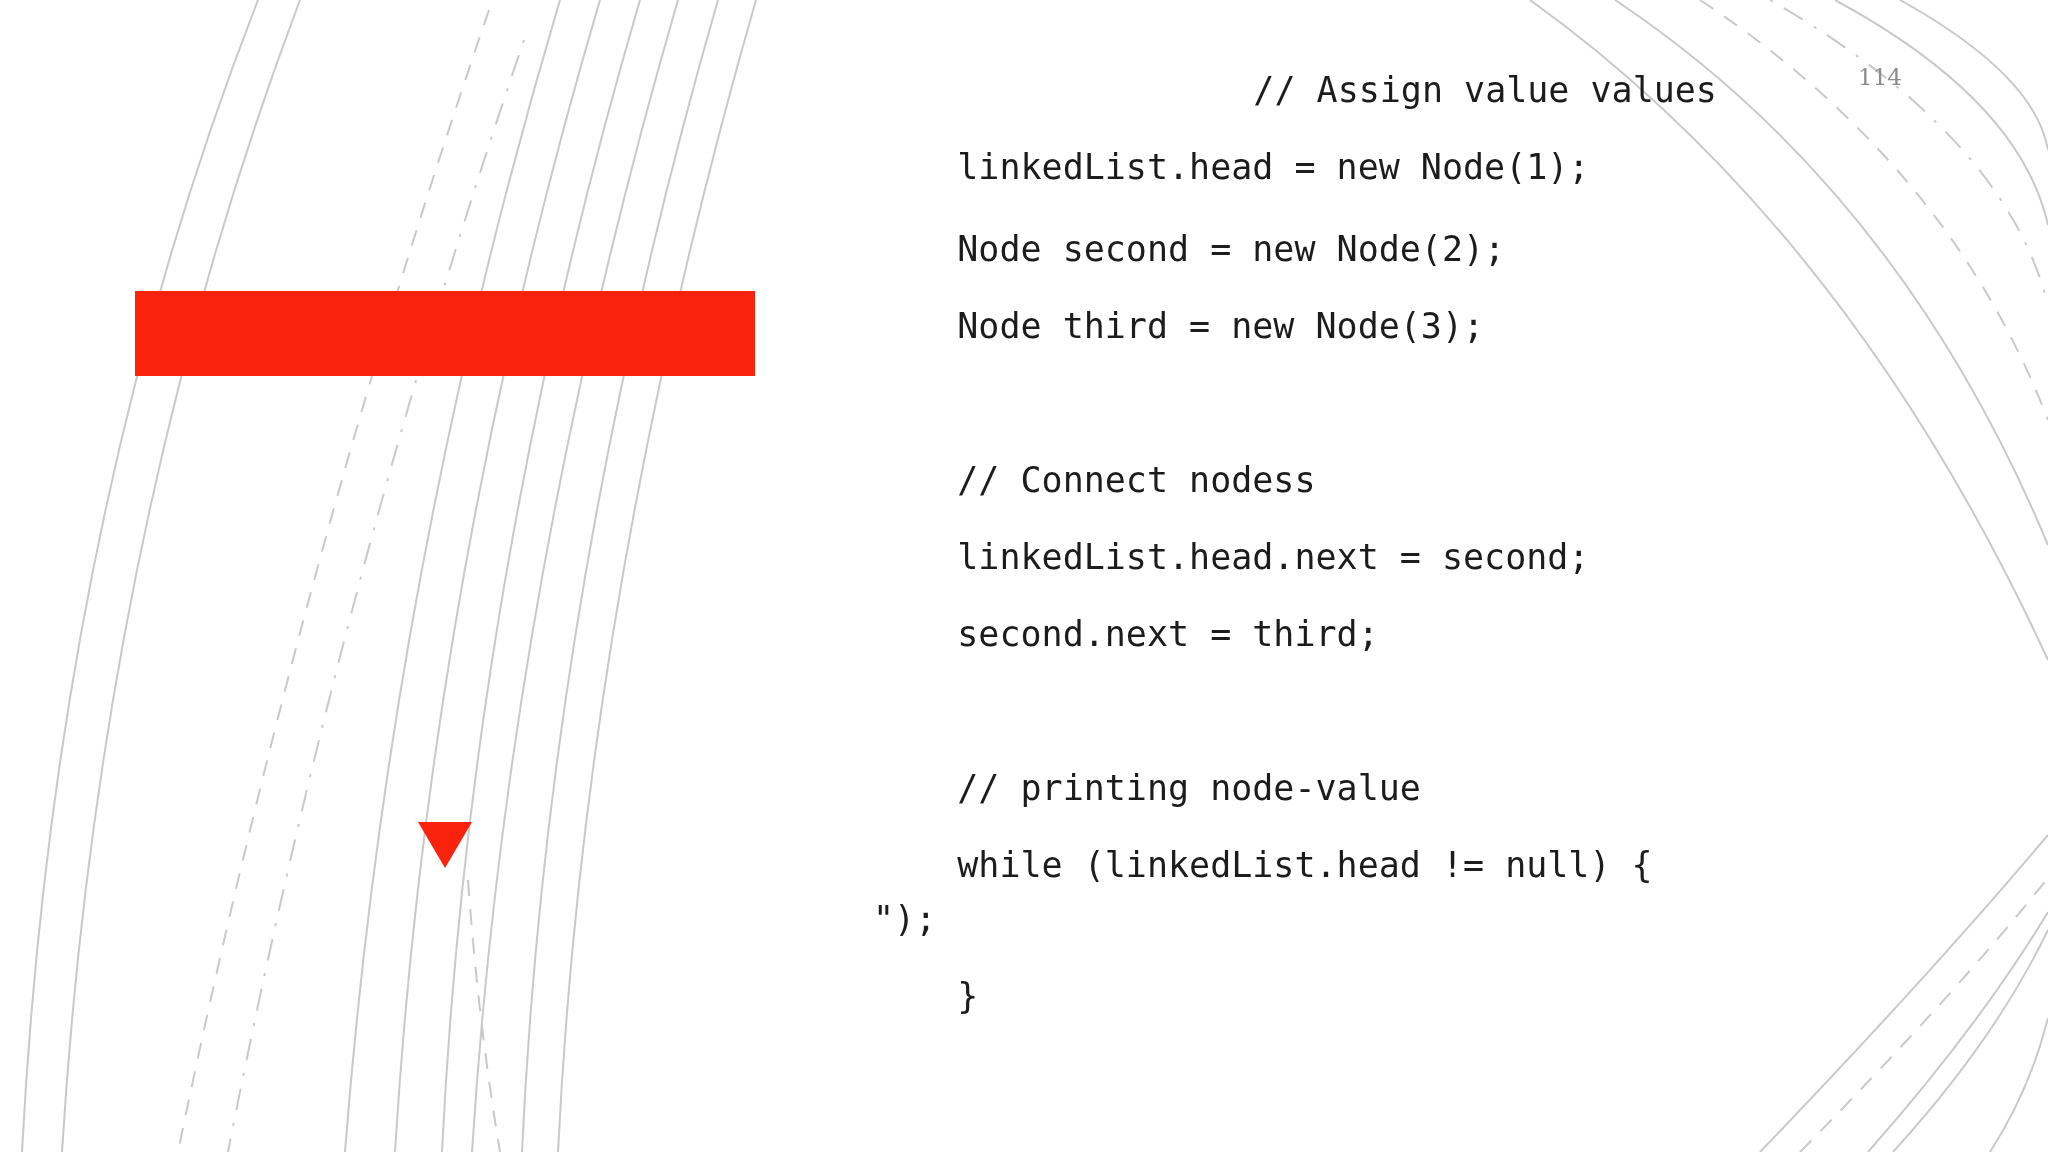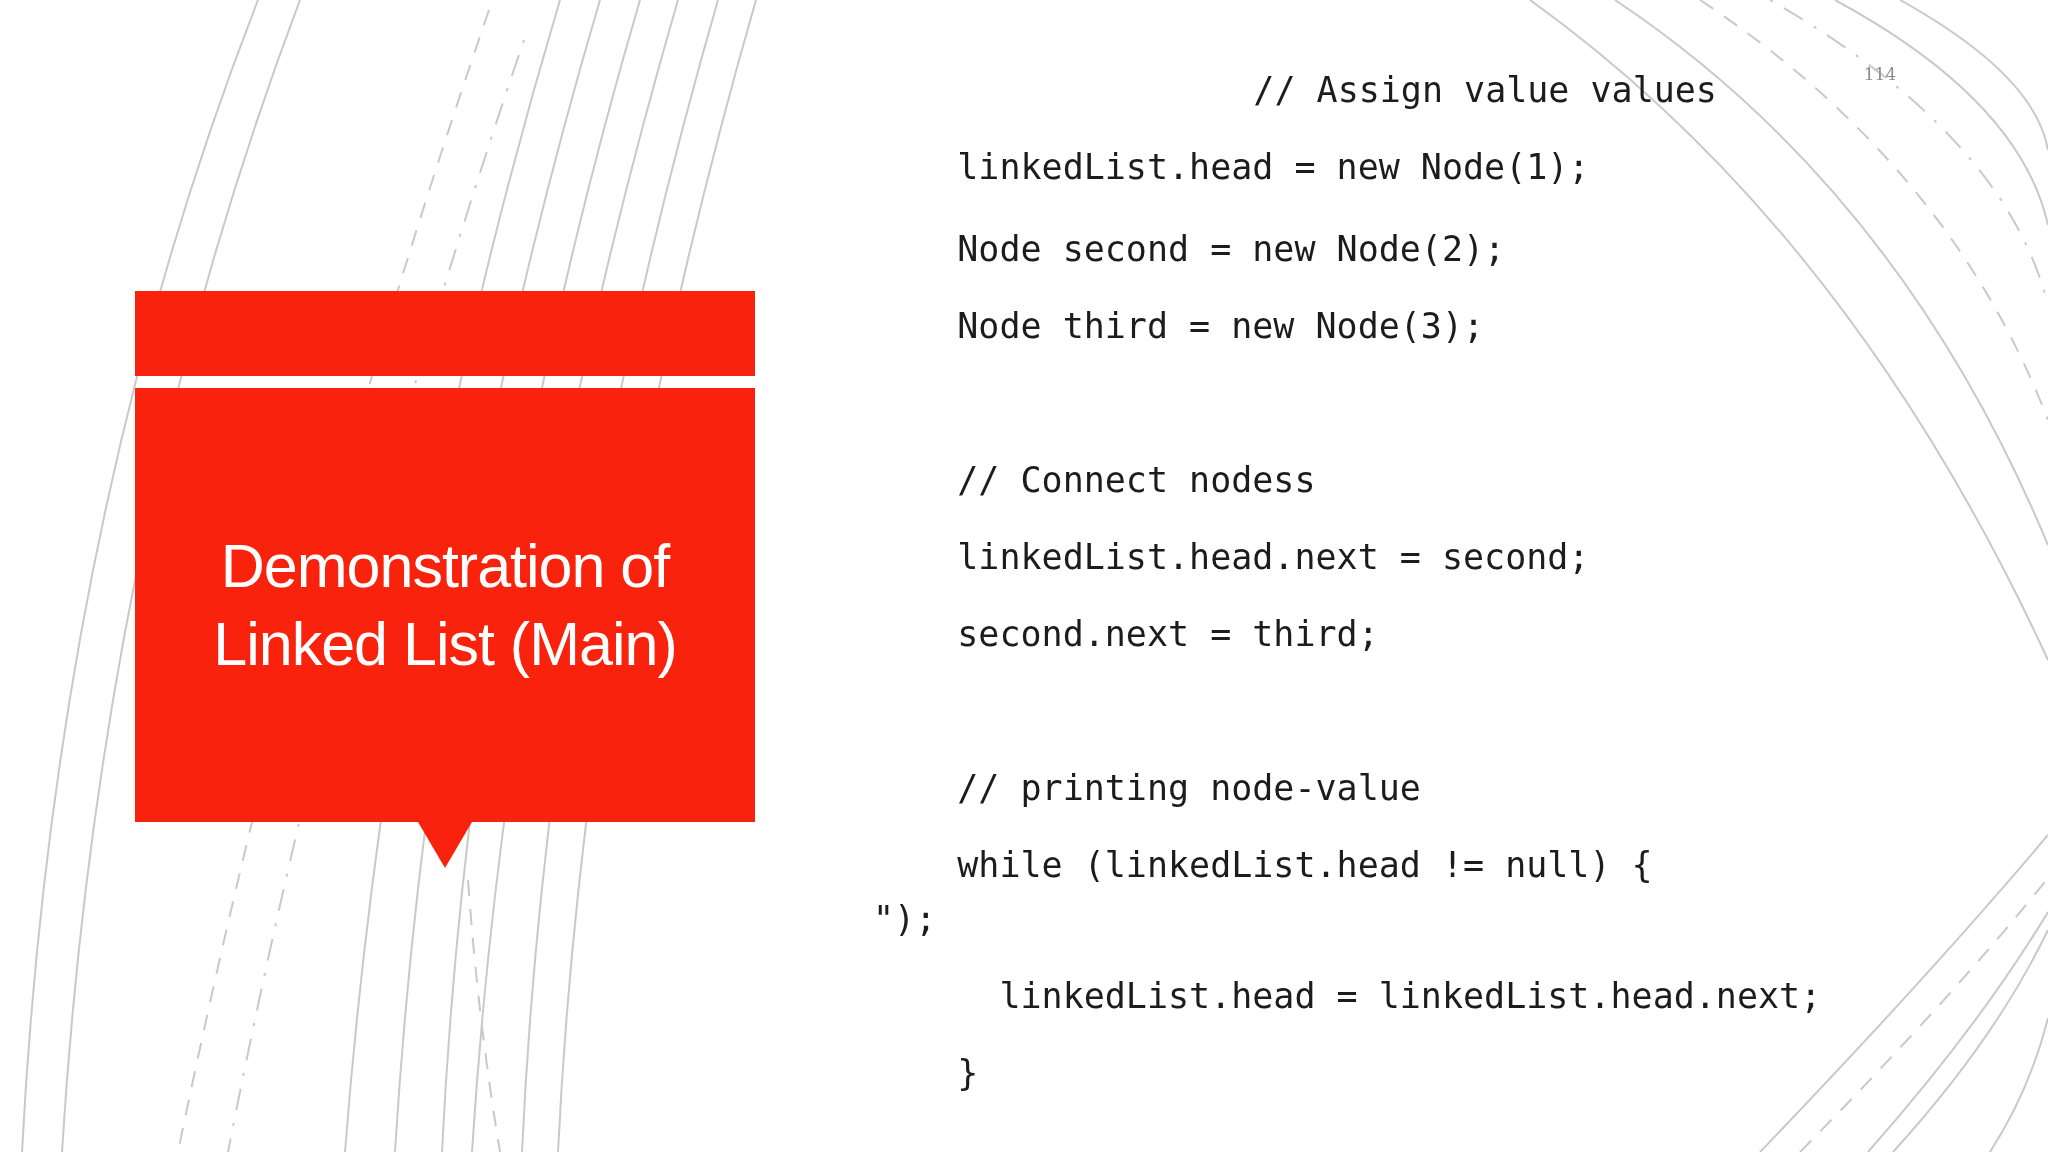--- a/index.html
+++ b/index.html
@@ -35,21 +35,21 @@
     position:absolute;left:418px;top:822px;width:0;height:0;
     border-left:27px solid transparent;
     border-right:27px solid transparent;
     border-top:46px solid var(--accent,#f9220c);
   }
 
   .page-number{
     position:absolute;left:1850px;top:64px;width:60px;
     text-align:center;
     font-family:"DejaVu Serif",serif;
-    font-size:17px;color:var(--pagenum,#8c8c8c);
+    font-size:23px;color:var(--pagenum,#8c8c8c);
   }
 
   .code-block{
     position:absolute;left:873px;top:63px;width:1140px;
     font-family:"DejaVu Sans Mono","Liberation Mono",monospace;
     font-size:35px;color:var(--code-color,#1c1c1c);
   }
   .code-line{
     height:54px;line-height:54px;
     margin-bottom:23px;
@@ -84,40 +84,33 @@
     <path d="M 1900 0 Q 2035 75 2048 150"></path>
 
     <path d="M 1760 1152 Q 1930 975 2048 835"></path>
     <path class="dashed" d="M 1800 1152 Q 1950 1000 2048 878"></path>
     <path d="M 1868 1152 Q 1980 1025 2048 912"></path>
     <path d="M 1893 1152 Q 1995 1040 2048 930"></path>
     <path d="M 1990 1152 Q 2030 1090 2048 1018"></path>
   </svg>
 
   <div class="title-bar"></div>
-  <div class="title-box">
-    <div class="title-text">
-      <span>Demonstration of</span><br>
-      <span>Linked List (Main)</span>
-    </div>
-  </div>
   <div class="title-tail"></div>
 
   <div class="page-number">114</div>
 
   <div class="code-block">
       <div class="code-line" style="padding-left: 4ch; text-align: center;">// Assign value values</div>
       <div class="code-line" style="padding-left: 4ch;">linkedList.head = new Node(1);</div>
       <div class="code-line" style="padding-left: 4ch; margin-top: 28px;">Node second = new Node(2);</div>
       <div class="code-line" style="padding-left: 4ch;">Node third = new Node(3);</div>
       <div class="code-line" style="padding-left: 0ch;"></div>
       <div class="code-line" style="padding-left: 4ch;">// Connect nodess</div>
       <div class="code-line" style="padding-left: 4ch;">linkedList.head.next = second;</div>
       <div class="code-line" style="padding-left: 4ch;">second.next = third;</div>
       <div class="code-line" style="padding-left: 0ch;"></div>
       <div class="code-line" style="padding-left: 4ch;">// printing node-value</div>
       <div class="code-line" style="padding-left: 4ch;">while (linkedList.head != null) {</div>
       <div class="code-line cont" style="padding-left: 0ch;">");</div>
-      <div class="code-line" style="padding-left: 6ch;">linkedList.head = linkedList.head.next;</div>
       <div class="code-line" style="padding-left: 4ch;">}</div>
     </div>
 
 </div>
 
 </body></html>

